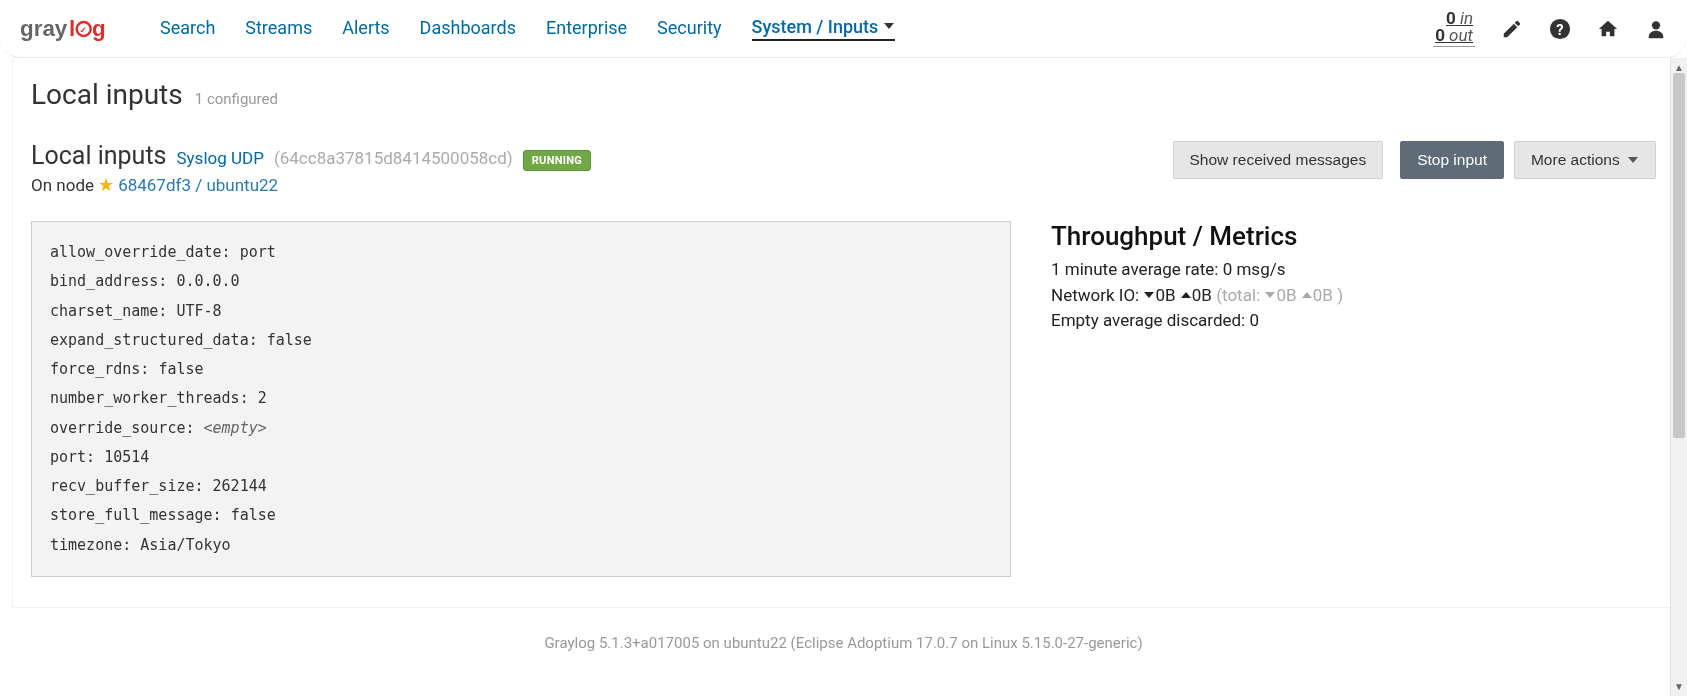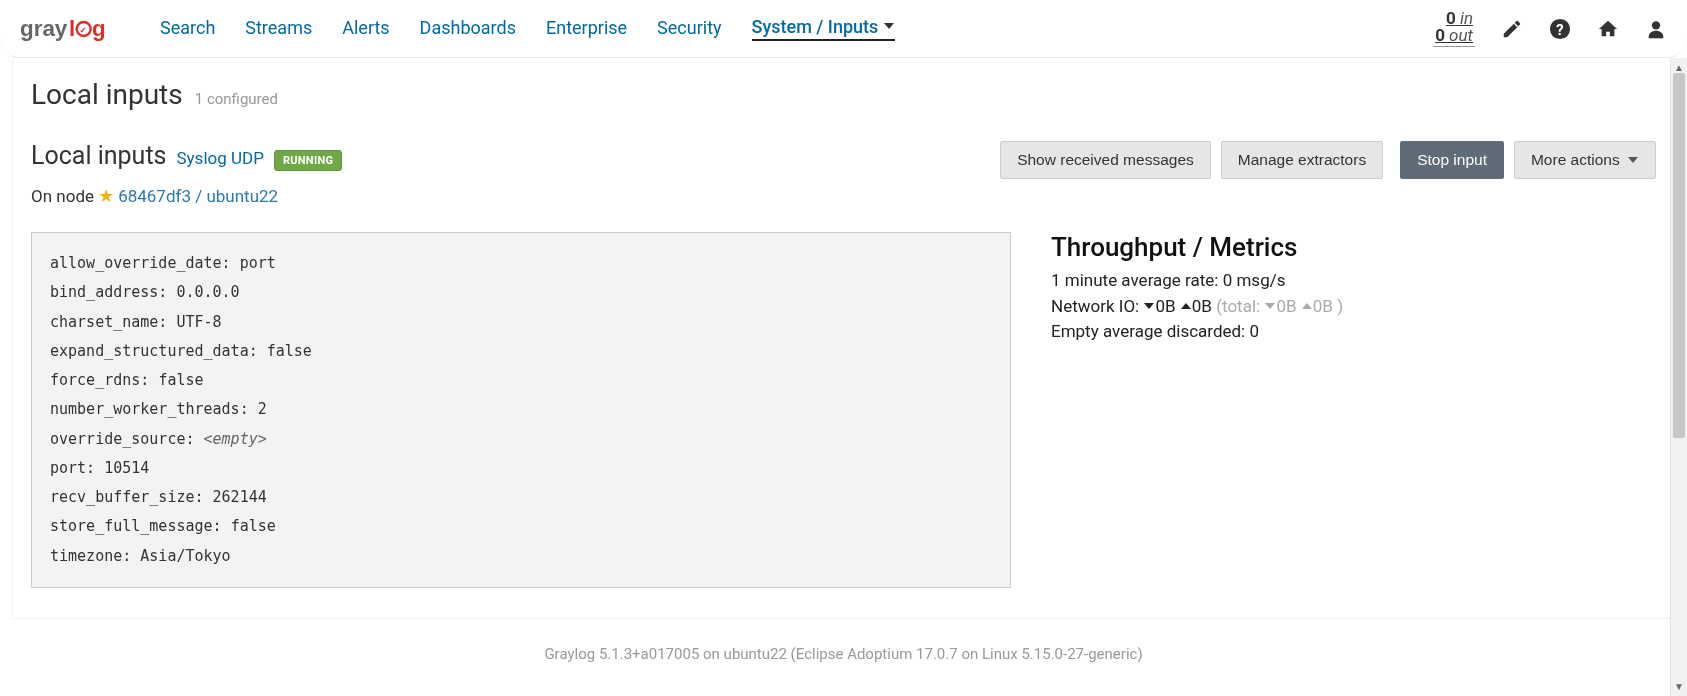--- a/index.html
+++ b/index.html
@@ -26,21 +26,21 @@
     .page-title .sub { color: #999; font-size: 15px; }
 
     .input-section { margin-top: 30px; }
     .input-head { display: flex; align-items: flex-start; }
     .input-head-left { flex: 1; }
     .input-title-line { display: flex; align-items: baseline; gap: 10px; flex-wrap: wrap; }
     .input-title-line h2 { font-weight: 400; font-size: 25px; color: #333; }
     .input-title-line .type { color: #0369a1; font-size: 17px; }
     .input-title-line .hash { color: #aaa; font-size: 17px; }
     .badge-running { background: #70a847; color: #fff; font-size: 11px; font-weight: 700; padding: 3px 8px; border-radius: 3px; letter-spacing: .3px; border: 1px solid #5e9438; }
-    .node-line { margin-top: 14px; font-size: 17px; display: flex; align-items: center; gap: 4px; }
+    .node-line { margin-top: 3px; font-size: 17px; display: flex; align-items: center; gap: 4px; }
     .node-star { color: #f5b30a; font-size: 18px; }
     .node-link { color: #2a7ab0; cursor: pointer; }
     .btn-row { display: flex; gap: 10px; }
     .btn { border: 1px solid #d0d0d0; background: #e6e6e6; color: #333; padding: 9px 16px; font-size: 15.5px; cursor: pointer; border-radius: 2px; }
     .btn.dark { background: #5f6b77; color: #fff; border-color: #5f6b77; margin-left: 7px; }
     .btn .caret { margin-left: 4px; }
 
     .columns { display: flex; gap: 40px; margin-top: 26px; align-items: flex-start; }
     .config-box { flex: 0 0 66%; max-width: 980px; border: 1px solid #ccc; background: #f3f3f3; padding: 16px 18px; }
     .config-box .line { font-family: ui-monospace, SFMono-Regular, Menlo, Consolas, monospace; font-size: 15px; line-height: 1.95; white-space: pre; color: #333; }
@@ -116,32 +116,32 @@
     <h1>Local inputs</h1>
     <span class="sub">1 configured</span>
   </div>
 
   <div class="input-section">
     <div class="input-head">
       <div class="input-head-left">
         <div class="input-title-line">
           <h2>Local inputs</h2>
           <span class="type">Syslog UDP</span>
+          <span class="hash">(64cc8a37815d8414500058cd)</span>
           <span class="badge-running">RUNNING</span>
         </div>
         <div class="node-line">
           <span>On node</span>
           <span class="node-star">★</span>
           <span class="node-link">68467df3 / ubuntu22</span>
         </div>
       </div>
 
       <div class="btn-row">
         <button class="btn">Show received messages</button>
-        <button class="btn">Manage extractors</button>
         <button class="btn dark">Stop input</button>
         <button class="btn">
           <span>More actions</span>
           <span class="caret-down caret" style="border-top-color:#555"></span>
         </button>
       </div>
     </div>
 
     <div class="columns">
 

